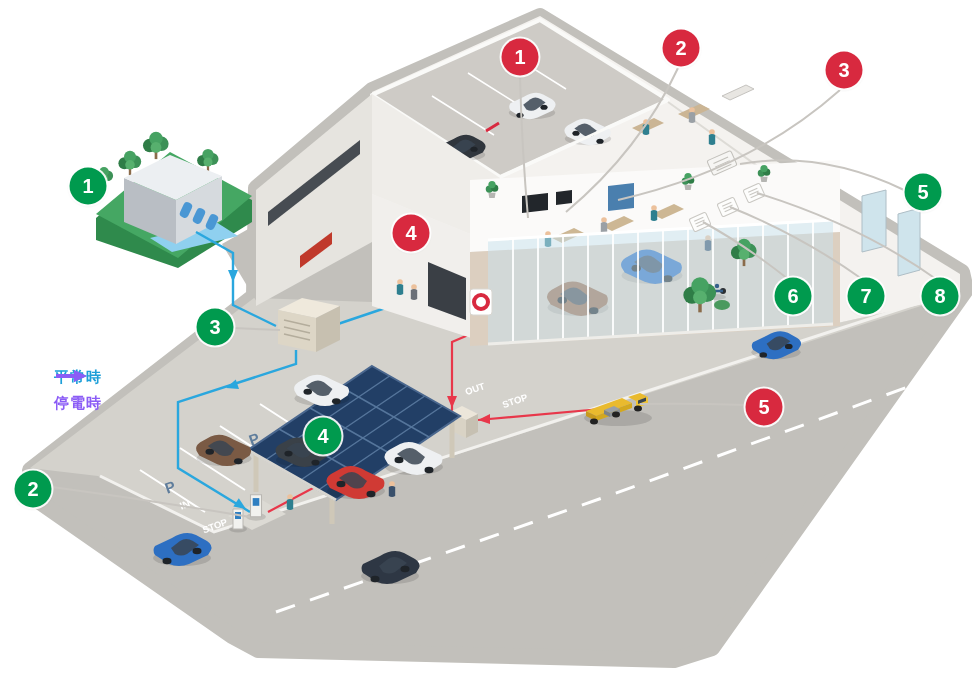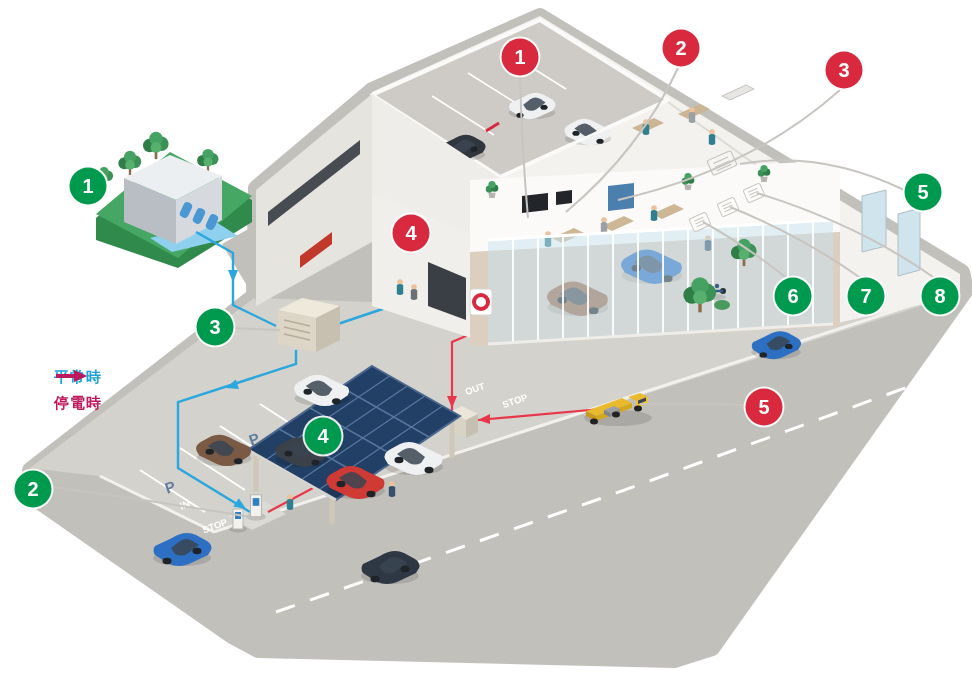--- a/index.html
+++ b/index.html
@@ -299,21 +299,21 @@
 </svg>
 
 <div class="legend">
   <div class="legend-row" style="color: rgb(29, 159, 216);">
     <span class="lbl">平常時</span>
     <svg width="34" height="16" viewBox="0 0 34 16">
       <line x1="2" y1="8" x2="20" y2="8" stroke="currentColor" stroke-width="4"></line>
       <polygon points="20,2 33,8 20,14" fill="currentColor"></polygon>
     </svg>
   </div>
-  <div class="legend-row" style="color: #be185d;">
+  <div class="legend-row" style="color: #8b5cf6;">
     <span class="lbl">停電時</span>
     <svg width="34" height="16" viewBox="0 0 34 16">
       <line x1="2" y1="8" x2="20" y2="8" stroke="currentColor" stroke-width="4"></line>
       <polygon points="20,2 33,8 20,14" fill="currentColor"></polygon>
     </svg>
   </div>
 </div>
 
 <div id="badges">
       <div class="badge" style="left: 88px; top: 186px; background: rgb(0, 154, 78);">1</div>

